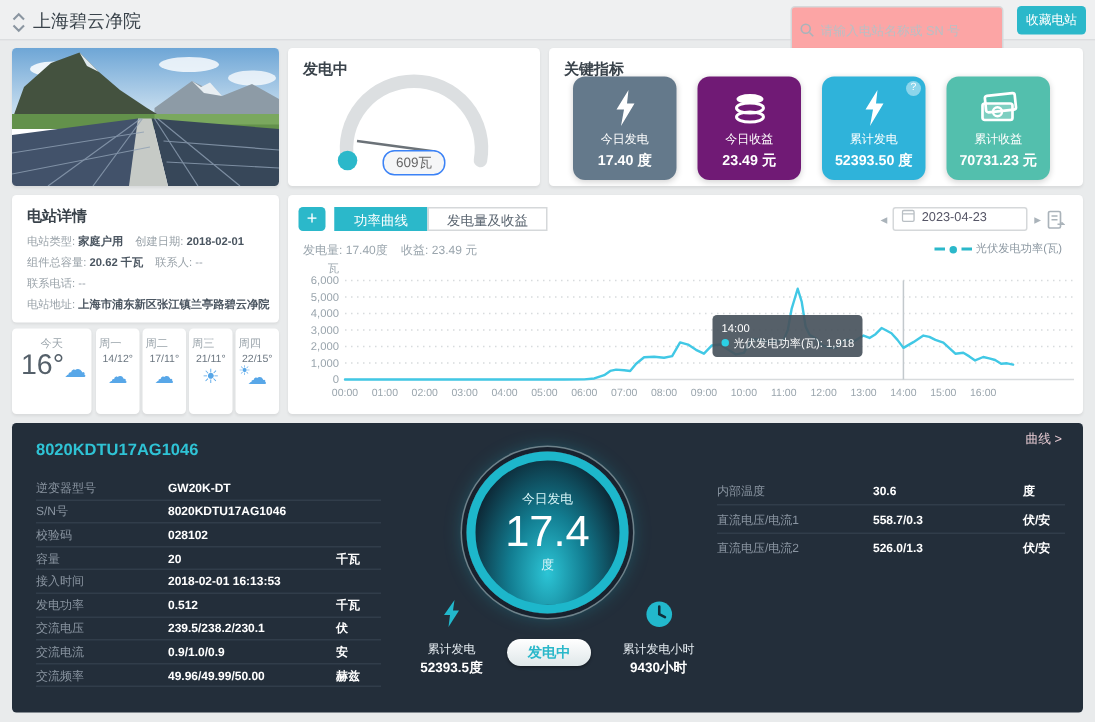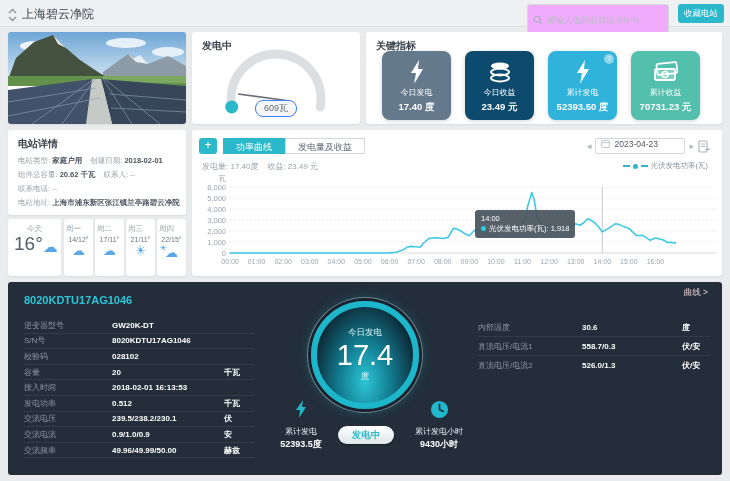--- a/index.html
+++ b/index.html
@@ -5,21 +5,21 @@
   * { margin:0; padding:0; box-sizing:border-box; }
   html,body { width:730px; height:481px; }
   body { font-family:"Liberation Sans","DejaVu Sans",sans-serif; background:#e9ebec; overflow:hidden; }
   #app { position:relative; width:730px; height:481px;padding-left:12px; }
 
   
   .topbar { position:absolute; left:0; top:0; width:730px; height:27px; background:#eff0f1; border-bottom:1px solid #dcdee0; }
   .title-wrap { position:absolute; left:8px; top:6px; display:flex; align-items:center; gap:5px; }
   .sort-ic { width:9px; height:14px; }
   .page-title { font-size:12px; color:#3a434b; }
-  .search-box { position:absolute; left:527px; top:4px; width:142px; height:32px; background:#f0abfc; border:1px solid #d5d8da; border-radius:3px; display:flex; align-items:center; padding:0 5px; gap:4px; }
+  .search-box { position:absolute; left:527px; top:4px; width:142px; height:32px; background:#fca5a5; border:1px solid #d5d8da; border-radius:3px; display:flex; align-items:center; padding:0 5px; gap:4px; }
   .search-box input { border:none; outline:none; flex:1; font-size:8.5px; color:#556; background:transparent; font-family:inherit; }
   .search-box input::placeholder { color:#b9bfc4; }
   .fav-btn { position:absolute; left:678px; top:4px; height:19px; padding:0 6px; background:#2bb8ca; color:#fff; font-size:8.5px; border:none; border-radius:3px; line-height:19px; cursor:pointer; }
 
   .card { position:absolute; background:#fff; border-radius:3px; box-shadow:0 1px 2px rgba(0,0,0,.07); }
 
   
   .photo { left:8px; top:32px; width:178px; height:92px; overflow:hidden; }
 
   
@@ -176,21 +176,21 @@
     <div class="kpi-row">
       <div class="kpi-box" style="background:#64798b">
         <span class="kpi-ic">
           <svg width="18" height="26" viewBox="0 0 18 26">
               <polygon points="11,1 3,14 8,14 6,25 15,10 10,10" fill="#fff"></polygon>
             </svg>
         </span>
         <span class="kpi-label">今日发电</span>
         <span class="kpi-value">17.40 度</span>
       </div>
-      <div class="kpi-box" style="background:#0c4a6e">
+      <div class="kpi-box" style="background:#701a75">
         <span class="kpi-ic">
           <svg width="26" height="26" viewBox="0 0 26 26">
             <ellipse cx="13" cy="7" rx="9" ry="3.4" fill="#fff"></ellipse>
             <ellipse cx="13" cy="13" rx="9" ry="3.4" fill="none" stroke="#fff" stroke-width="2"></ellipse>
             <ellipse cx="13" cy="19" rx="9" ry="3.4" fill="none" stroke="#fff" stroke-width="2"></ellipse>
           </svg>
         </span>
         <span class="kpi-label">今日收益</span>
         <span class="kpi-value">23.49 元</span>
       </div>

